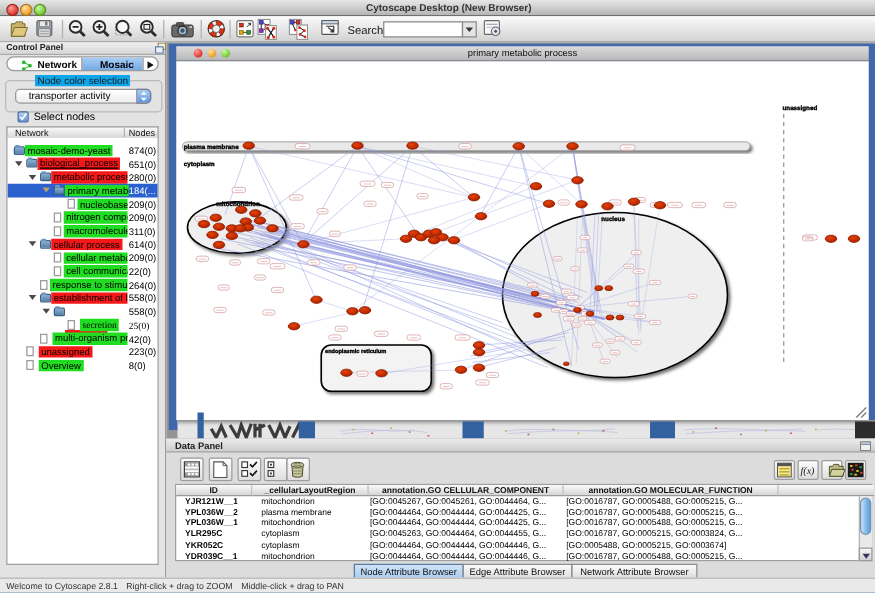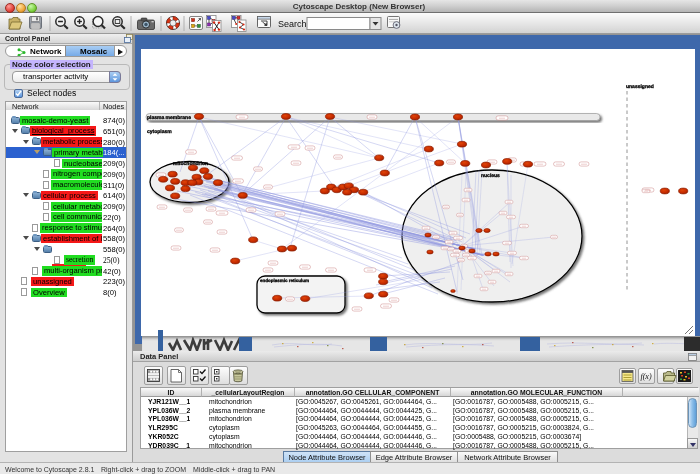--- a/index.html
+++ b/index.html
@@ -165,20 +165,26 @@
     <line x1="2" y1="5.8" x2="11" y2="5.8" stroke="#bbb" stroke-width="0.7"></line>
     <circle cx="9.5" cy="9" r="3.4" fill="#dfe7ee" stroke="#556" stroke-width="0.8"></circle>
     <circle cx="9.5" cy="9" r="1.2" fill="#556"></circle>
   </g>
 </svg>
 </div>
 <div class="abs" id="desktop">
 
   <div class="abs" style="left:2px;top:1px;width:565px;height:309px;background:#3e68ab;">
 
+    <div class="abs" style="left:6px;top:2px;width:554px;height:12px;background:linear-gradient(#dcdcdc,#b8b8b8);border-bottom:1px solid #8a8a8a;box-sizing:border-box;">
+      <div class="light" style="left:14px;top:2px;width:7px;height:7px;background:radial-gradient(circle at 35% 30%,#ff9a96,#e2453d 60%,#b01c14);"></div>
+      <div class="light" style="left:25px;top:2px;width:7px;height:7px;background:radial-gradient(circle at 35% 30%,#ffe2a0,#f0a73e 60%,#c67b10);"></div>
+      <div class="light" style="left:36px;top:2px;width:7px;height:7px;background:radial-gradient(circle at 35% 30%,#c6f8a8,#7ed240 60%,#4d9a12);"></div>
+      <div class="abs" style="left:0;top:0;width:554px;text-align:center;font-size:7.5px;color:#111;line-height:12px;">primary metabolic process</div>
+    </div>
 
     <div class="abs" style="left:6px;top:14px;width:554px;height:287px;background:#fff;overflow:hidden;">
       <svg width="554" height="287" viewBox="1 -1 554 287" id="netsvg">
           <defs>
 <filter id="sh" x="-20%" y="-20%" width="150%" height="150%">
               <feDropShadow dx="1.8" dy="1.8" stdDeviation="1.2" flood-color="#444" flood-opacity="0.75"></feDropShadow>
             </filter>
 <radialGradient id="nd" cx="40%" cy="35%" r="70%">
               <stop offset="0%" stop-color="#e04408"></stop>
               <stop offset="65%" stop-color="#c42a00"></stop>
@@ -576,21 +582,21 @@
   <span class="abs" style="left:74px;top:0;font-size:8px;font-weight:bold;color:#000;line-height:12px;">Mosaic</span>
   <svg class="abs" style="left:11px;top:1.5px" width="9" height="9" viewBox="0 0 9 9">
     <circle cx="2" cy="1.8" r="1.5" fill="#2cb82c"></circle>
       <circle cx="2" cy="7.2" r="1.5" fill="#2cb82c"></circle>
       <circle cx="7" cy="4.5" r="1.5" fill="#2cb82c"></circle>
     <path d="M2 1.8 L7 4.5 L2 7.2" stroke="#2cb82c" stroke-width="0.8" fill="none"></path>
   </svg>
 </div>
 
 <div class="abs grp" style="left:4px;top:64px;width:124px;height:24px;"></div>
-<span class="abs" style="left:10px;top:60px;font-size:8px;font-weight:bold;color:#1a1a1a;background:#c4b5fd;padding:0 2px;">Node color selection</span>
+<span class="abs" style="left:28px;top:60px;font-size:8px;font-weight:normal;color:#1a1a1a;background:#0ea5e9;padding:0 2px;">Node color selection</span>
 
 <div class="abs" style="left:12px;top:71px;width:109px;height:12px;background:linear-gradient(#fff,#ececec);border:1px solid #9a9a9a;border-radius:4px;box-sizing:border-box;">
   <span class="abs" style="left:10px;top:0;font-size:8px;color:#000;line-height:10px;">transporter activity</span>
   <div class="abs" style="right:-1px;top:-1px;width:12px;height:12px;background:linear-gradient(#a9cdf3,#5e96dd);border:1px solid #7a7a9a;border-radius:0 4px 4px 0;box-sizing:border-box;overflow:hidden;">
       <svg width="10" height="10" viewBox="0 0 10 10" style="display:block">
         <path d="M5 1.2 L7.4 3.8 L2.6 3.8 Z" fill="#fff"></path>
         <path d="M5 8.8 L7.4 6.2 L2.6 6.2 Z" fill="#fff"></path>
       </svg>
     </div>
 </div>

